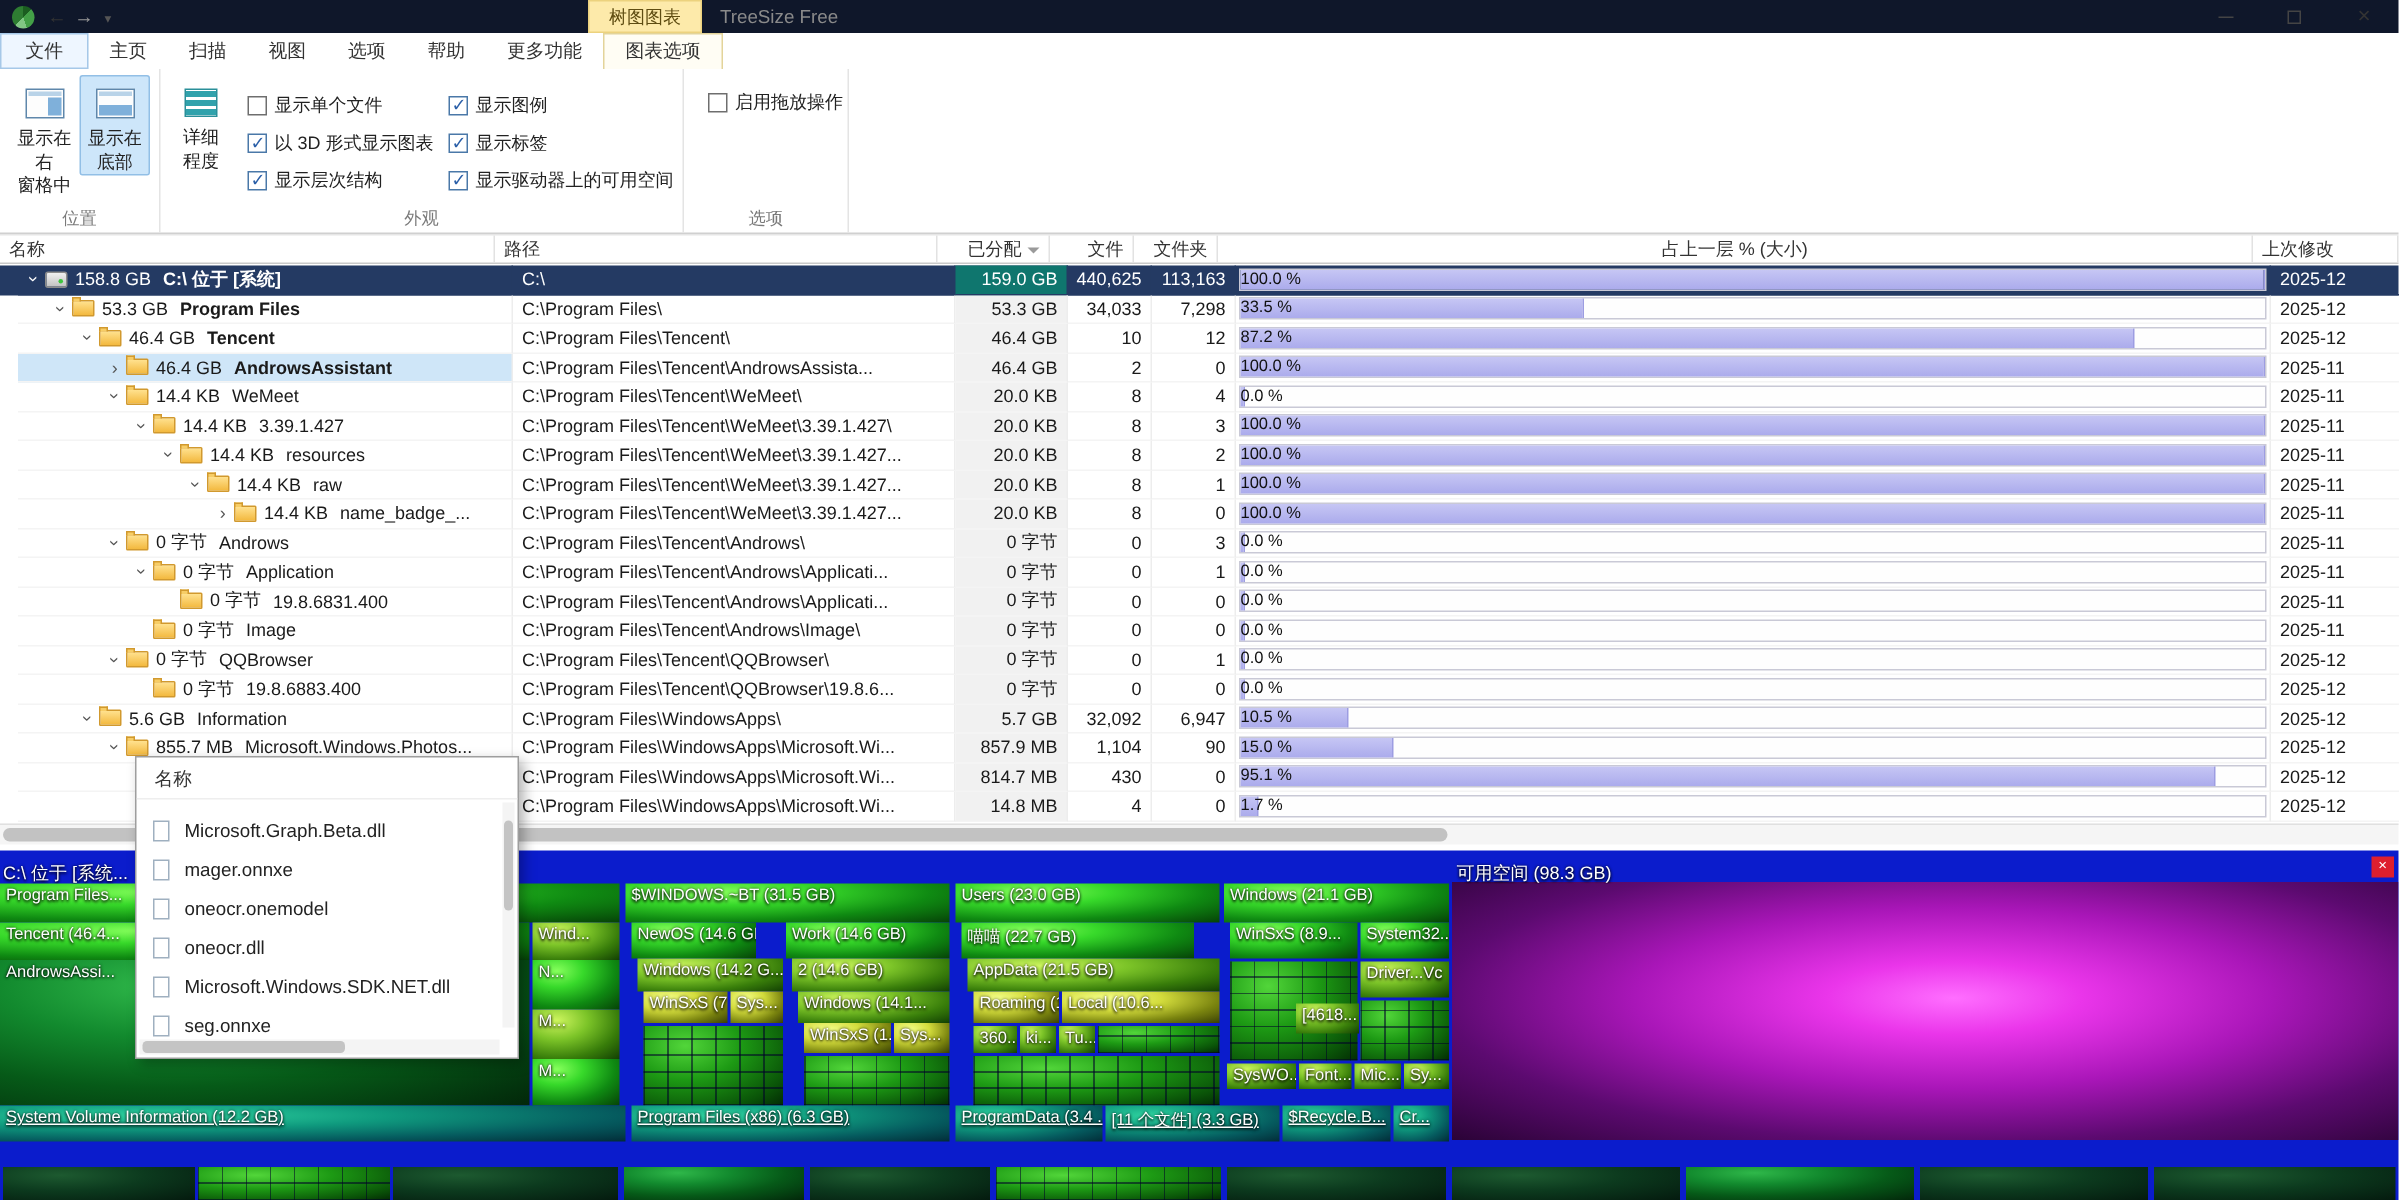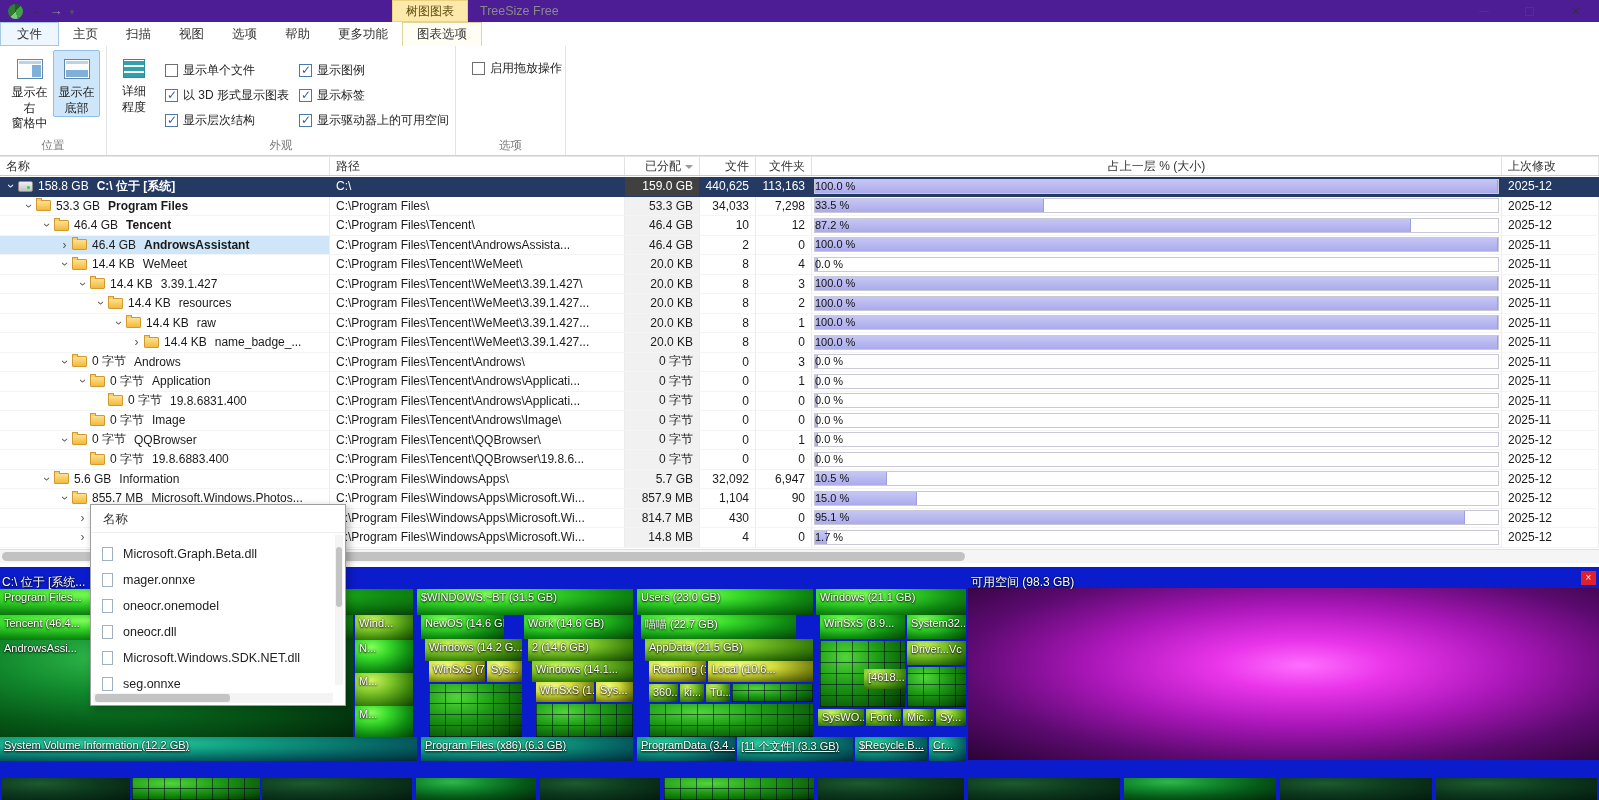--- a/index.html
+++ b/index.html
@@ -1,18 +1,18 @@
 <!DOCTYPE html>
 <html><head>
 <meta charset="utf-8">
 <style>
   html,body{margin:0;padding:0;width:1599px;height:800px;overflow:hidden;background:#fff;
     font-family:"Liberation Sans","DejaVu Sans",sans-serif;font-size:12px;color:#222;}
   
-  .titlebar{position:absolute;top:0;left:0;right:0;height:22px;background:#4c1d95;display:flex;align-items:center;}
+  .titlebar{position:absolute;top:0;left:0;right:0;height:22px;background:#0f172a;display:flex;align-items:center;}
   .app-logo{width:15px;height:15px;border-radius:50%;margin:0 6px 0 8px;flex:none;
     background:conic-gradient(#1b5e20 0 12%,#43a047 12% 45%,#81c784 45% 62%,#2e7d32 62% 100%);}
   .nav-btn{width:18px;height:22px;line-height:22px;text-align:center;font-size:13px;color:#333;flex:none;}
   .nav-btn.back::before{content:"\2190";}
   .nav-btn.fwd::before{content:"\2192";color:#999;}
   .nav-btn.caret{width:14px;}
   .nav-btn.caret::before{content:"\25BE";font-size:9px;color:#555;}
   .ctx-tab{position:absolute;left:392px;top:0;width:76px;height:22px;background:#fdeaaa;border:1px solid #ecd27e;
     box-sizing:border-box;text-align:center;line-height:20px;font-size:12px;color:#5f4d12;}
   .win-title{position:absolute;left:480px;top:0;line-height:22px;font-size:12.5px;color:#8a8a8a;}
@@ -49,31 +49,31 @@
   .box.on::after{content:"\2713";position:absolute;left:1px;top:-2px;font-size:12px;font-weight:bold;color:#2b5fa8;}
   
   .thead{position:absolute;top:156px;left:0;width:1599px;height:20px;display:grid;
     grid-template-columns:330px 295px 75px 56px 56px 690px 97px;background:#fff;
     border-top:1px solid #e6e6e6;border-bottom:1px solid #c9c9c9;font-size:12px;color:#333;box-sizing:border-box;}
   .thead>div{line-height:18px;padding:0 6px;border-right:1px solid #e2e2e2;overflow:hidden;white-space:nowrap;box-sizing:border-box;}
   .th-alloc{text-align:right;}
   .sort{display:inline-block;width:0;height:0;border-left:4px solid transparent;border-right:4px solid transparent;border-top:4px solid #9a9a9a;margin-left:4px;vertical-align:middle;}
   .th-pct{text-align:center;}
   .rows{position:absolute;top:177px;left:0;width:1599px;}
-  .trow{display:grid;grid-template-columns:330px 295px 75px 56px 56px 690px 97px;height:19.5px;font-size:12px;color:#1a1a1a;box-sizing:border-box;}
+  .trow{display:grid;grid-template-columns:330px 295px 75px 56px 56px 690px 97px;height:19.5px;font-size:12px;color:#1a1a1a;box-sizing:border-box;padding-left:12px;}
   .cell{height:100%;display:flex;align-items:center;padding:0 6px;border-right:1px solid #ededed;border-bottom:1px solid #f4f4f4;overflow:hidden;white-space:nowrap;box-sizing:border-box;}
   .c-alloc{background:#f1f1f1;justify-content:flex-end;}
   .c-files,.c-folders{justify-content:flex-end;}
   .c-pct{padding:0 2px;}
   .bar{position:relative;flex:1;height:15px;background:#fefefe;border:1px solid #c9c9d6;box-sizing:border-box;}
   .fill{height:100%;background:linear-gradient(#c6c6f4,#ababec);border-right:1px solid #9d9de2;box-sizing:border-box;}
   .plab{position:absolute;left:0;right:0;top:0;font-size:11px;line-height:13px;color:#111;}
   .trow.sel{background:#243a63;color:#fff;}
   .trow.sel .cell{border-color:#243a63;}
-  .trow.sel .c-alloc{background:#404040;}
+  .trow.sel .c-alloc{background:#0f766e;}
   .trow.sel .chev{color:#fff;}
   .c-name.hover{background:#cfe6f8;}
   .chev{flex:none;width:13px;text-align:center;font-size:12px;color:#555;line-height:1;}
   .chev.open{transform:rotate(90deg);}
   .chev::before{content:"\203A";}
   .chev.none::before{content:"";}
   .ficon{flex:none;margin:0 5px 0 1px;}
   .icon-folder{width:15px;height:11px;background:linear-gradient(#ffe18e,#f3b93f);border:1px solid #d1992e;border-radius:1px;position:relative;box-sizing:border-box;}
   .icon-folder::before{content:"";position:absolute;top:-3px;left:-1px;width:6px;height:3px;background:#f7cd66;border:1px solid #d1992e;border-bottom:none;box-sizing:border-box;}
   .icon-drive{width:15px;height:11px;background:linear-gradient(#f0f0f0,#c2c2c2);border:1px solid #8b8b8b;border-radius:2px;position:relative;box-sizing:border-box;}

